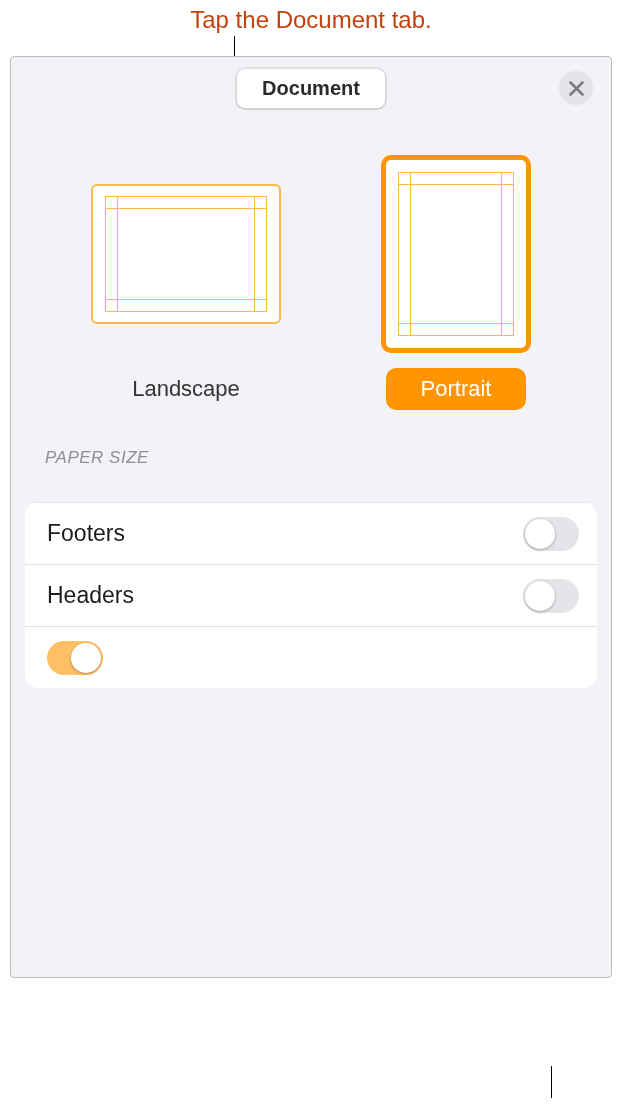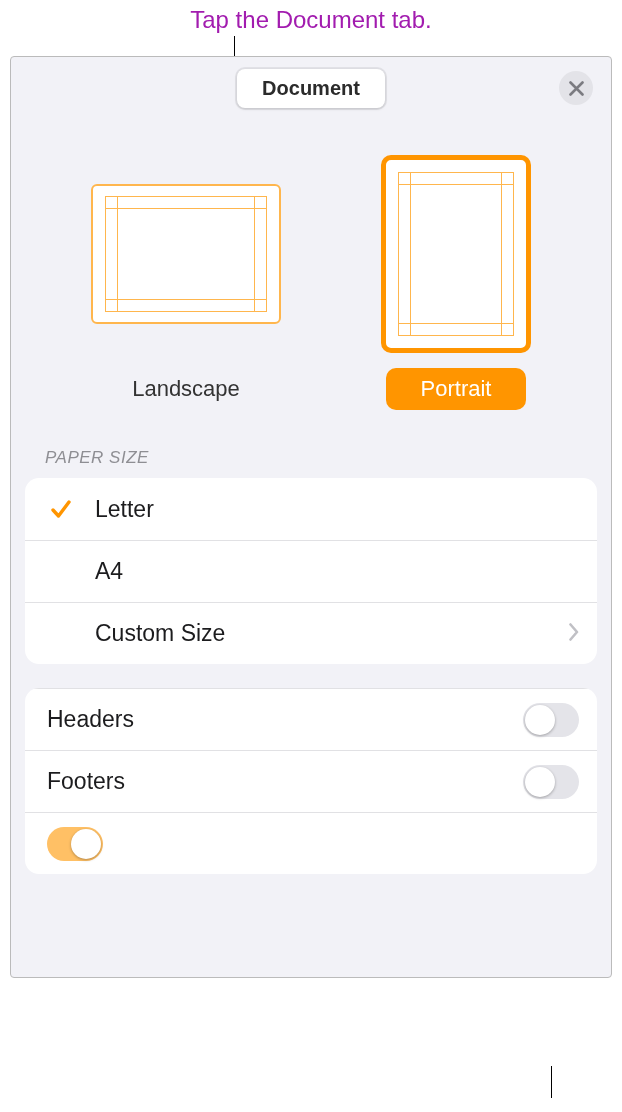--- a/index.html
+++ b/index.html
@@ -8,21 +8,21 @@
     width: 622px;
     height: 1112px;
     background: #fff;
     position: relative;
     overflow: hidden;
   }
 
   
   .callout {
     position: absolute;
-    color: #a21caf;
+    color: #c2410c;
     font-size: 24px;
     line-height: 1.3;
     text-align: center;
   }
   .callout .line {
     position: absolute;
     background: #000;
   }
   .callout-top {
     top: 4px;
@@ -279,58 +279,35 @@
           <div class="rule" style="left:24px;top:12px;bottom:12px;width:1px"></div>
           <div class="rule" style="right:24px;top:12px;bottom:12px;width:1px"></div>
         </div>
       </div>
       <div class="orient-label active">Portrait</div>
     </div>
 
   </div>
 
   <div class="section-title">PAPER SIZE</div>
-  <div class="list">
+
+  <div class="group">
     <div class="row">
-      <span class="check">
-        <svg width="22" height="22" viewBox="0 0 22 22">
-            <path d="M3 12 L8.5 18 L19 4" stroke="#ff9500" stroke-width="3.4" fill="none" stroke-linecap="round" stroke-linejoin="round"></path>
-          </svg>
-      </span>
-      <span class="label">Letter</span>
-    </div>
-    <div class="row">
-      <span class="check"></span>
-      <span class="label">A4</span>
-    </div>
-    <div class="row">
-      <span class="check"></span>
-      <span class="label">Custom Size</span>
-      <span class="chevron">
-        <svg width="10" height="18" viewBox="0 0 10 18">
-            <path d="M1.5 1.5 L8 9 L1.5 16.5" stroke="#c0c0c5" stroke-width="2.6" fill="none" stroke-linecap="round" stroke-linejoin="round"></path>
-          </svg>
-      </span>
-    </div>
-  </div>
-
-  <div class="group">
+      <span class="label">Footers</span>
+      <div class="switch">
+          <div class="knob"></div>
+        </div>
+    </div>
     <div class="row">
       <span class="label">Headers</span>
       <div class="switch">
           <div class="knob"></div>
         </div>
     </div>
     <div class="row">
-      <span class="label">Footers</span>
-      <div class="switch">
-          <div class="knob"></div>
-        </div>
-    </div>
-    <div class="row">
       <div class="switch on">
           <div class="knob"></div>
         </div>
     </div>
   </div>
 
 </div>
 
 <div class="callout callout-bottom">
   <div class="line"></div>

